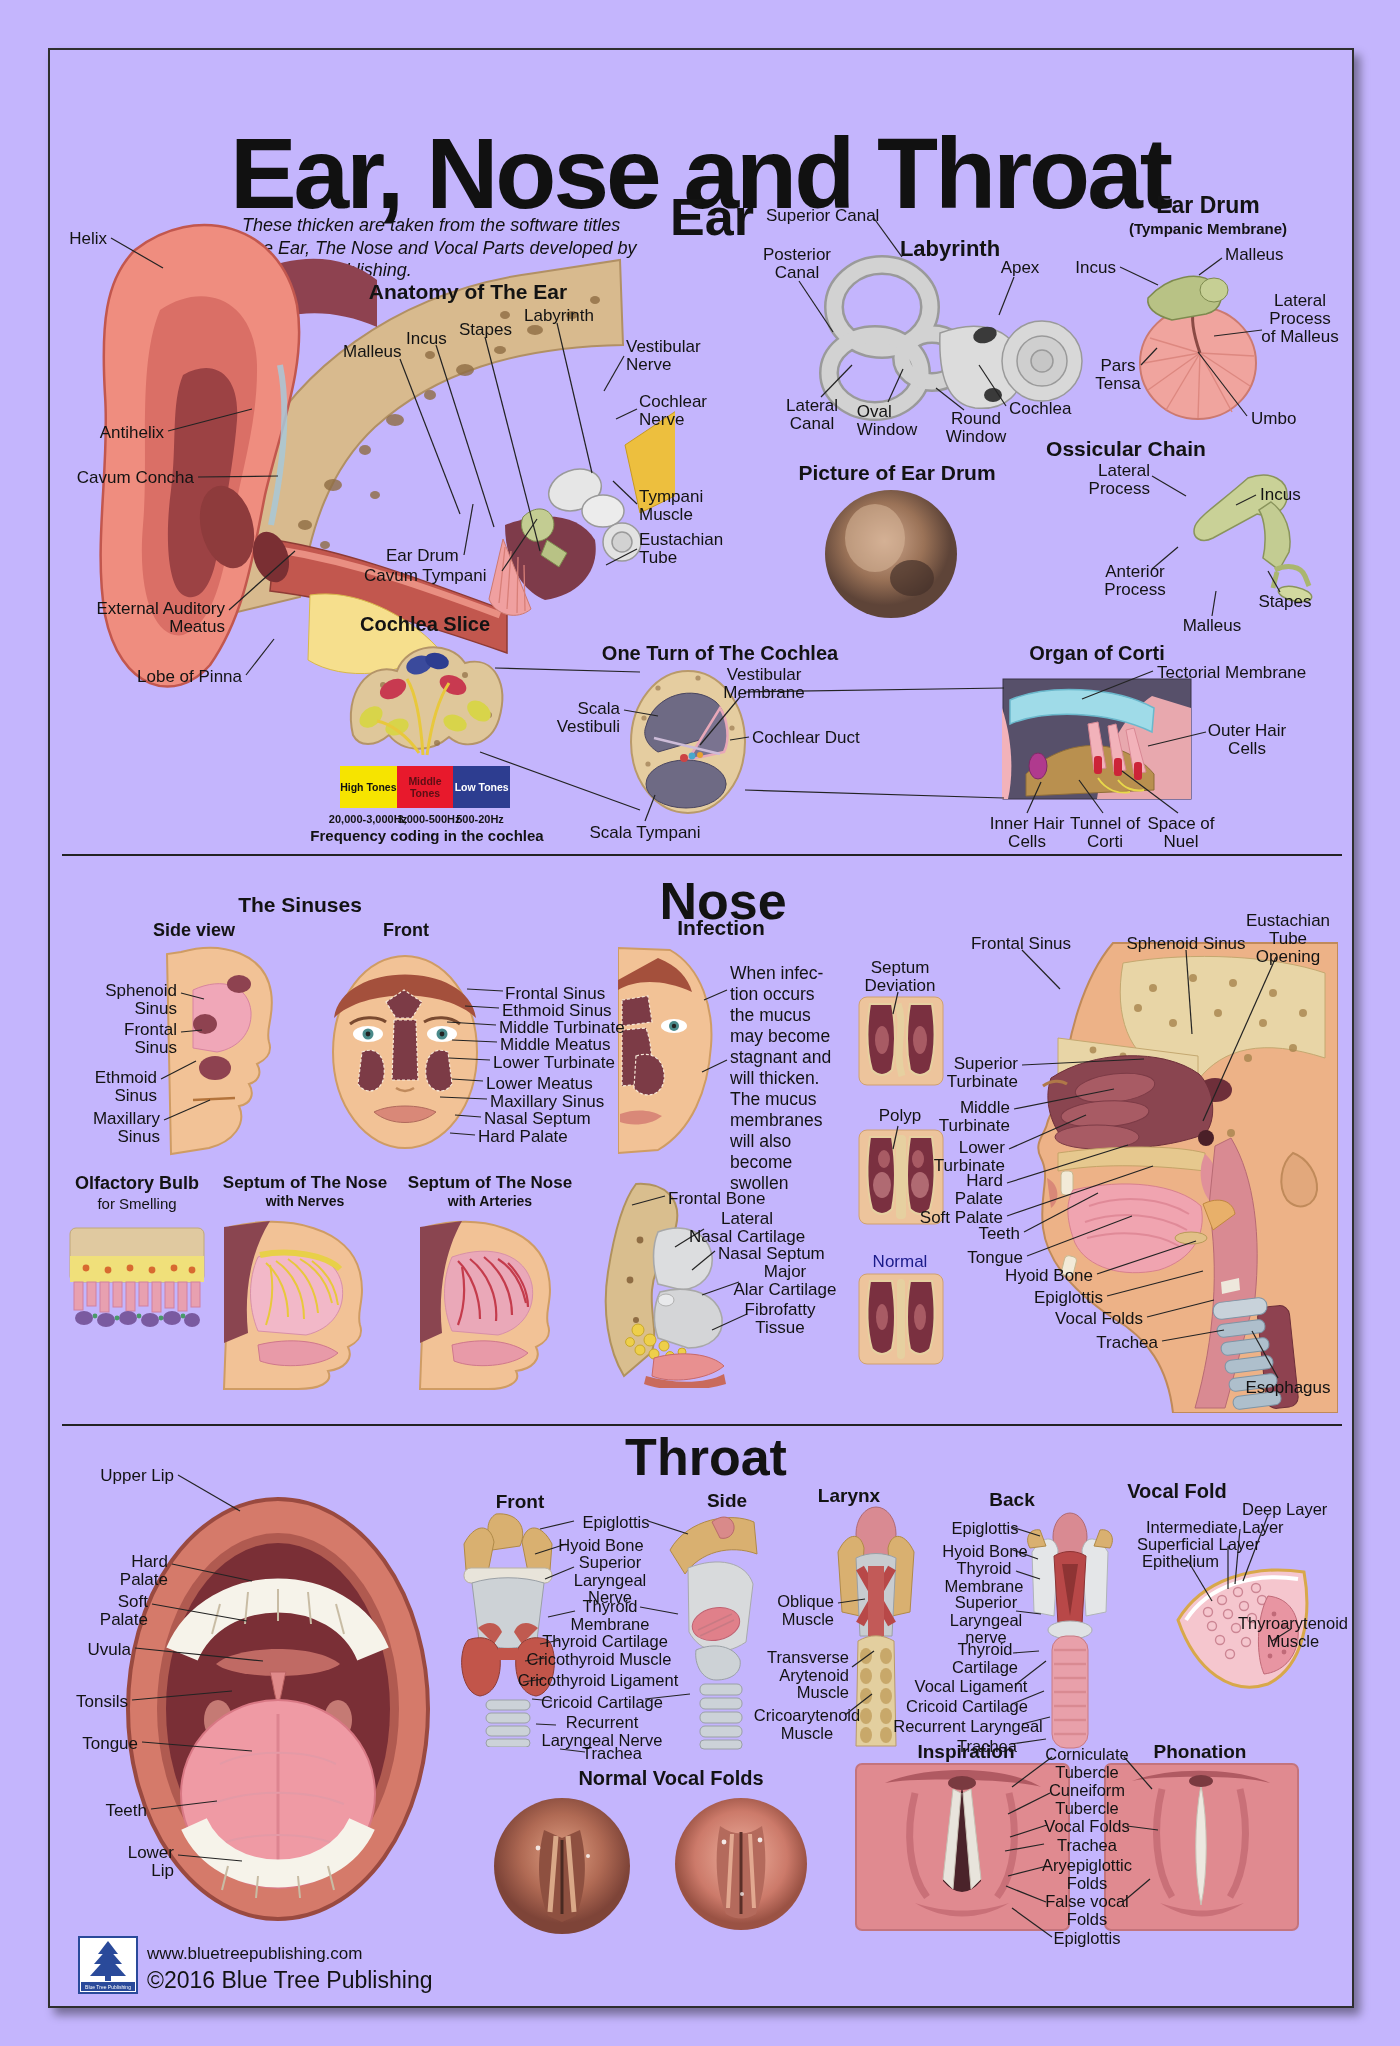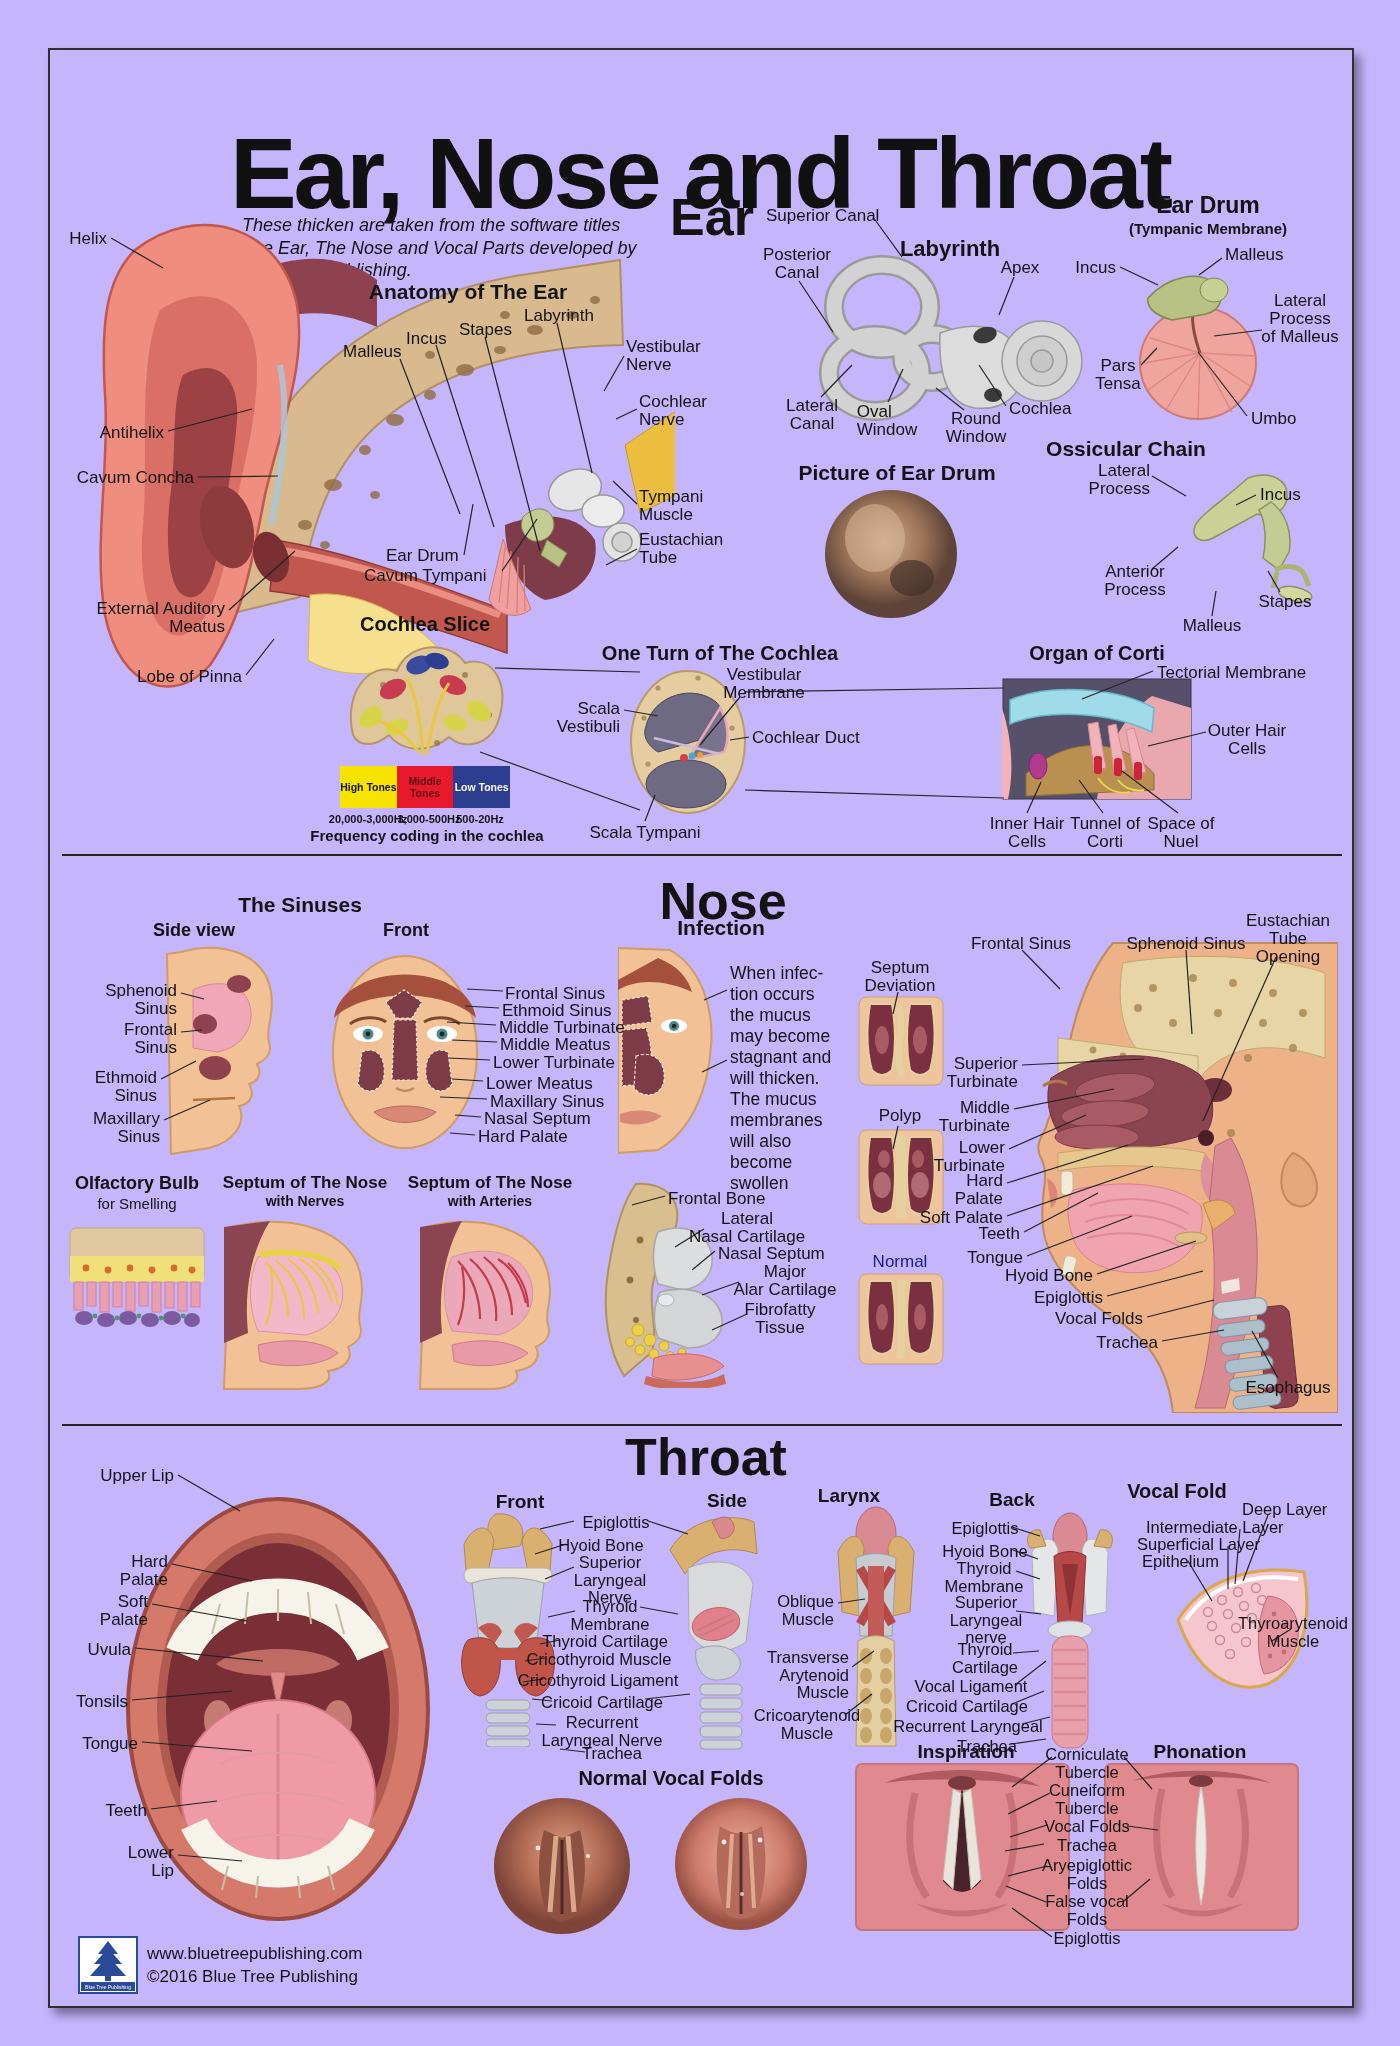--- a/index.html
+++ b/index.html
@@ -992,14 +992,14 @@
     <div class="lbl" style="font-size: 16.5px; top: 1782px; left: 1087px; transform: translateX(-50%); text-align: center;">Cuneiform
 Tubercle</div>
     <div class="lbl" style="font-size: 16.5px; top: 1818px; left: 1087px; transform: translateX(-50%); text-align: center;">Vocal Folds</div>
     <div class="lbl" style="font-size: 16.5px; top: 1837px; left: 1087px; transform: translateX(-50%); text-align: center;">Trachea</div>
     <div class="lbl" style="font-size: 16.5px; top: 1857px; left: 1087px; transform: translateX(-50%); text-align: center;">Aryepiglottic
 Folds</div>
     <div class="lbl" style="font-size: 16.5px; top: 1893px; left: 1087px; transform: translateX(-50%); text-align: center;">False vocal
 Folds</div>
     <div class="lbl" style="font-size: 16.5px; top: 1930px; left: 1087px; transform: translateX(-50%); text-align: center;">Epiglottis</div>
     <div class="lbl" style="font-size: 17px; top: 1945px; left: 147px;">www.bluetreepublishing.com</div>
-    <div class="lbl" style="font-size: 17px; top: 1968px; left: 147px;">©2016 Blue Tree Publishing</div>
+    <div class="lbl" style="font-size: 23px; top: 1968px; left: 147px;">©2016 Blue Tree Publishing</div>
   </div>
 
 </body></html>

